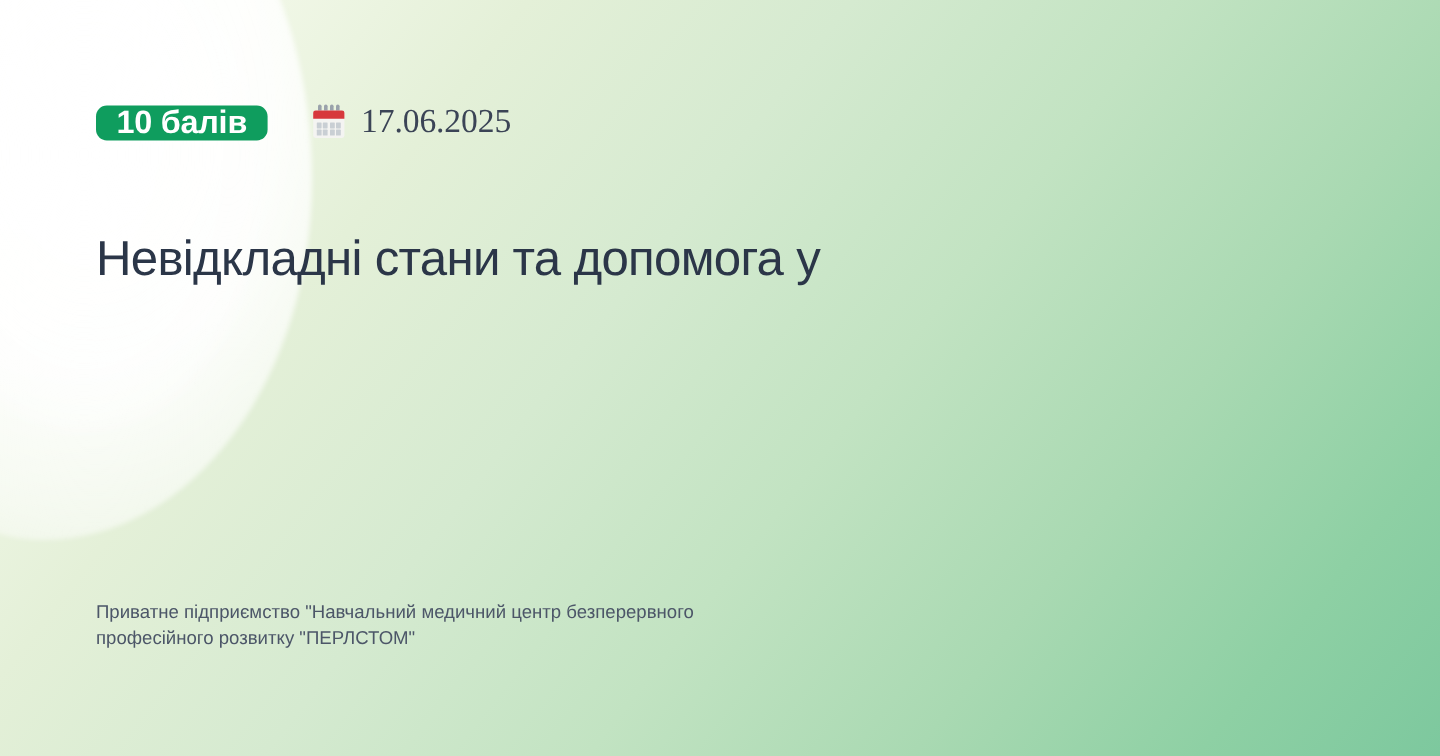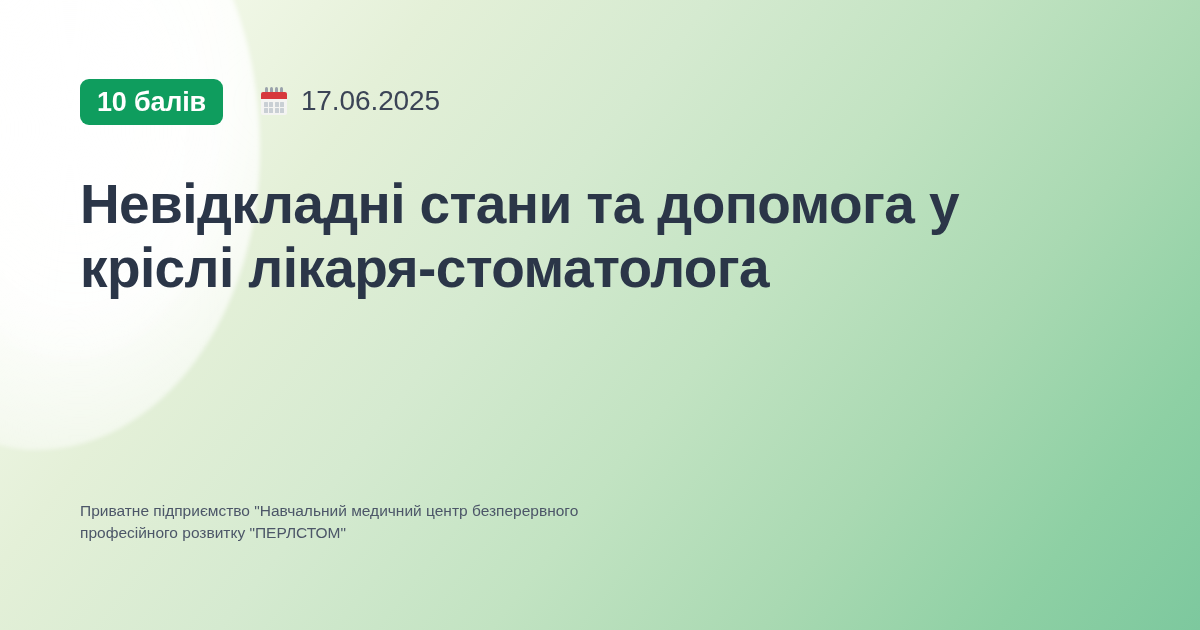--- a/index.html
+++ b/index.html
@@ -75,37 +75,38 @@
   #meta-row {
     display: flex;
     align-items: center;
     height: 48px;
   }
 
   #points-badge {
     display: inline-flex;
     align-items: center;
     justify-content: center;
-    height: 46px;
+    height: 29px;
     padding: 0 17px;
     border-radius: 9px;
     background: #0f9d5e;
     color: #ffffff;
     font-size: 27px;
     font-weight: 700;
     letter-spacing: -0.2px;
     line-height: 1;
     white-space: nowrap;
   }
 
   .meta-item {
     display: inline-flex;
-    align-items: flex-start;
+    align-items: center;
     margin-left: 36px;
     white-space: nowrap;
+    font-family: Liberation Serif, serif;
   }
 
   .meta-emoji {
     display: inline-block;
     width: 30px;
     height: 30px;
     margin-right: 12px;
     position: relative;
     flex: 0 0 auto;
   }
@@ -170,23 +171,23 @@
   }
   .mon-kb-line {
     position: absolute;
     left: 3px;
     width: 24px; height: 1px;
     background: #9aa5ad;
   }
 
   
   #title {
-    margin-top: 46px;
-    font-size: 55px;
-    font-weight: 700;
+    margin-top: 66px;
+    font-size: 41px;
+    font-weight: 400;
     line-height: 1.17;
     color: #2b3648;
     letter-spacing: -0.6px;
     max-width: 960px;
   }
 
   
   #footer {
     position: absolute;
     left: 80px;
@@ -233,21 +234,20 @@
           </span>
         </span>
         <span class="meta-text">17.06.2025</span>
       </span>
 
 
     </div>
 
     <div id="title">
       <span>Невідкладні стани та допомога у</span><br>
-      <span>кріслі лікаря-стоматолога</span>
     </div>
 
   </div>
 
   <div id="footer">
     <span>Приватне підприємство "Навчальний медичний центр безперервного</span><br>
     <span>професійного розвитку "ПЕРЛСТОМ"</span>
   </div>
 
 </div>

